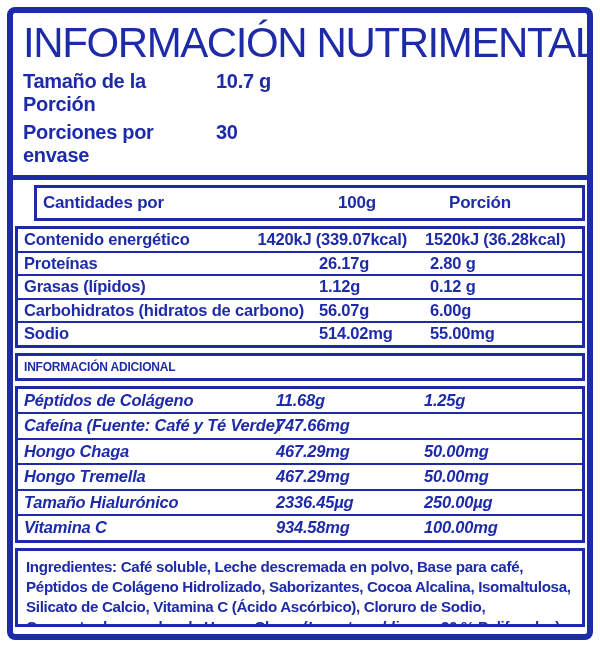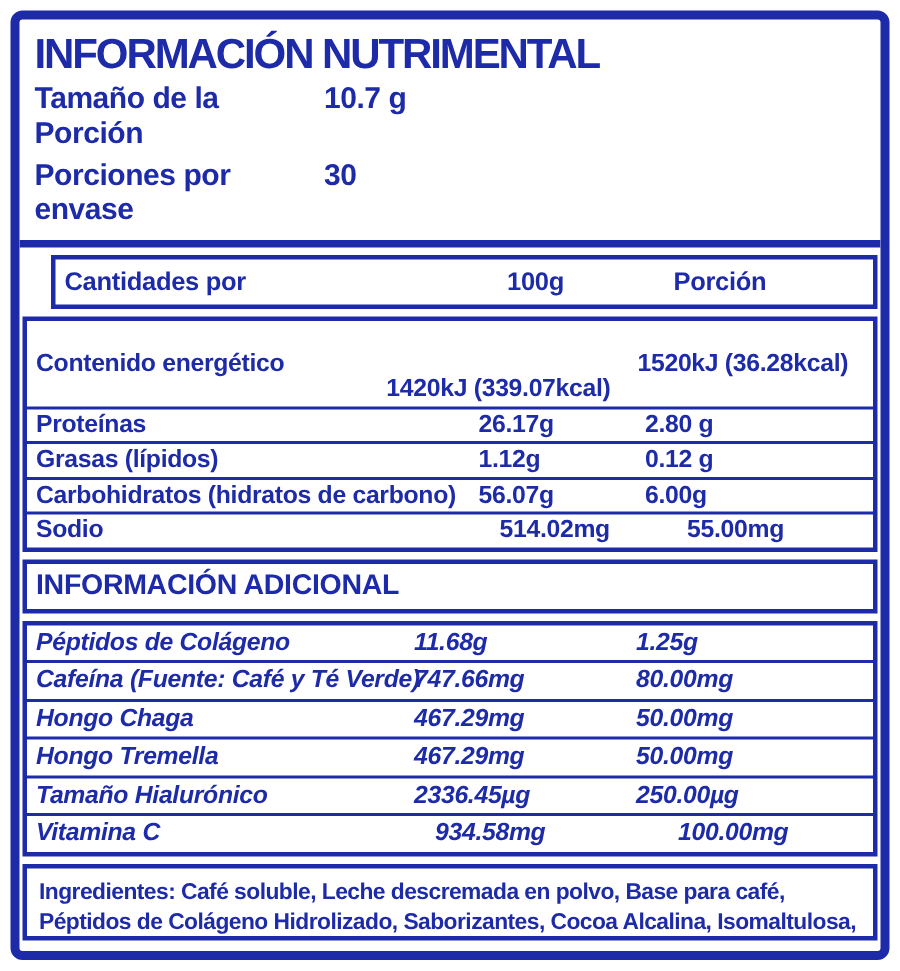--- a/index.html
+++ b/index.html
@@ -17,49 +17,49 @@
     border: 6px solid #1E2BA9;
     border-radius: 8px;
     display: flex;
     flex-direction: column;
     overflow: hidden;
     background: #ffffff;
   }
   
   .header { padding: 8px 10px 8px; border-bottom: 5px solid #1E2BA9; }
   .title {
-    font-size: 28px;
+    font-size: 42px;
     letter-spacing: -1.4px;
     line-height: 1.05;
     white-space: nowrap;
-    font-weight: bold;
+    font-weight: normal;
   }
   .srow { display: flex; font-size: 20px; letter-spacing: -0.3px; margin-top: 5px; }
   .srow .lbl { width: 193px; flex: 0 0 auto; }
   .srow .val { flex: 1; }
   
   .box { border: 3px solid #1E2BA9; margin: 5px 2px 0; flex: 0 0 auto; }
   .grid-main { display: grid; grid-template-columns: 295px 111px 1fr; align-items: center; }
   .grid-add  { display: grid; grid-template-columns: 252px 148px 1fr; align-items: center; font-style: italic; }
   .cantidades { padding: 5px 0 5px 6px; font-size: 17px; letter-spacing: -0.2px; margin-left: 21px; }
   .row {
     padding: 2px 0 2px 6px;
     border-bottom: 2px solid #1E2BA9;
     font-size: 16.5px;
     letter-spacing: -0.2px;
     line-height: 17.5px;
     white-space: nowrap;
   }
-  .row:last-child { border-bottom: none; gap: 14px; }
+  .row:last-child { border-bottom: none; }
   .t2 .row { padding-top: 3px; padding-bottom: 3px; }
   .row.energy { display: flex; align-items: center; }
   .row.energy .cell-label { flex: 1; }
-  .row.energy .cell-100 { flex: 0 0 auto; margin-right: 18px; margin-top: 35px; }
+  .row.energy .cell-100 { flex: 0 0 auto; margin-right: 18px; }
   .row.energy .cell-por { flex: 0 0 157px; }
-  .adicional { padding: 4px 0 4px 6px; font-size: 19px; letter-spacing: -0.2px; }
+  .adicional { padding: 4px 0 4px 6px; font-size: 12px; letter-spacing: -0.2px; }
   
   .ingredients {
     flex: 1 1 auto;
     margin-bottom: 7px;
     padding: 6px 8px;
     font-size: 15.2px;
     letter-spacing: -0.35px;
     line-height: 20px;
     overflow: hidden;
   }
@@ -122,21 +122,20 @@
 
   <div class="box t2">
     <div class="row grid-add">
       <span>Péptidos de Colágeno</span>
       <span>11.68g</span>
       <span>1.25g</span>
     </div>
     <div class="row grid-add">
       <span>Cafeína (Fuente: Café y Té Verde)</span>
       <span>747.66mg</span>
-      <span>80.00mg</span>
     </div>
     <div class="row grid-add">
       <span>Hongo Chaga</span>
       <span>467.29mg</span>
       <span>50.00mg</span>
     </div>
     <div class="row grid-add">
       <span>Hongo Tremella</span>
       <span>467.29mg</span>
       <span>50.00mg</span>

